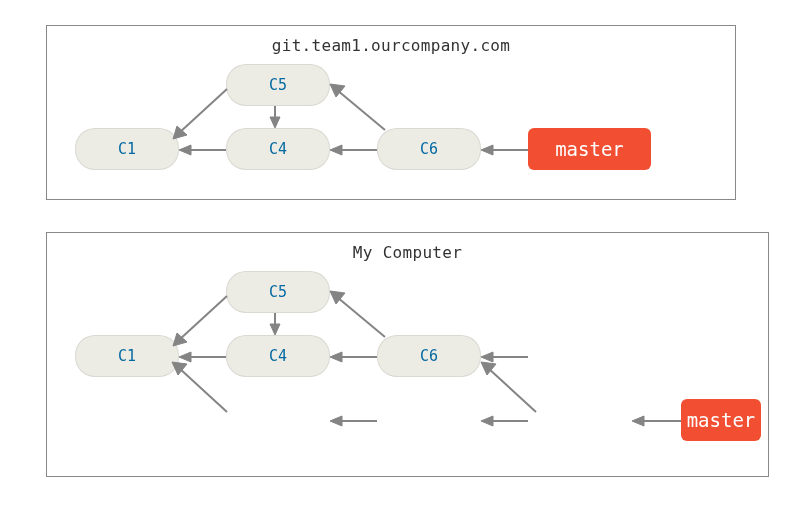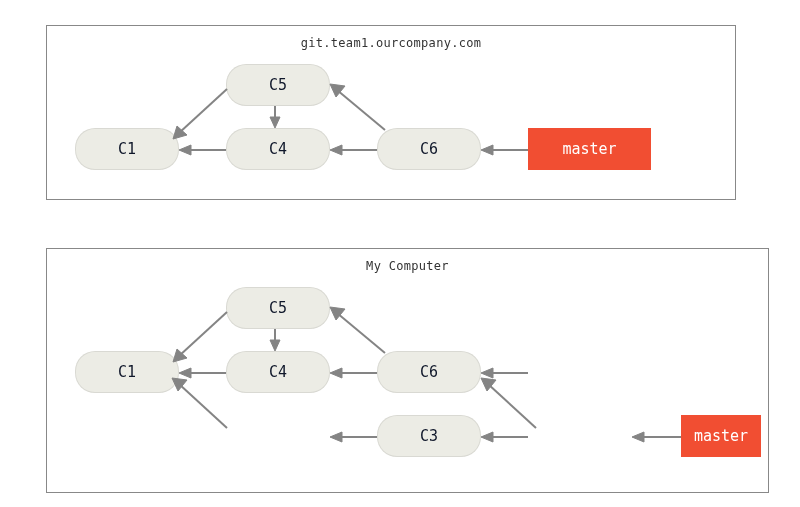--- a/index.html
+++ b/index.html
@@ -1,20 +1,20 @@
 <!DOCTYPE html>
 <html><head>
 <meta charset="utf-8">
 <style>
   html,body{margin:0;padding:0;background:#fff;font-family:ui-monospace,Menlo,Consolas,monospace}
   .stage{position:relative;width:800px;height:507px}
   .panel{position:absolute;border:1.5px solid #888;box-sizing:border-box}
-  .panel-title{position:absolute;width:100%;text-align:center;top:10px;font-size:12px;color:#333;letter-spacing:.3px}
-  .commit{position:absolute;width:104px;height:42px;background:#ecece5;border-radius:20px;display:flex;align-items:center;justify-content:center;font-size:15px;color:#0f172a;box-shadow:inset 0 0 0 1px rgba(0,0,0,.08)}
-  .branch{position:absolute;width:123px;height:42px;background:#f14e32;color:#fff;display:flex;align-items:center;justify-content:center;font-size:15px;border-radius:0}
+  .panel-title{position:absolute;width:100%;text-align:center;top:10px;font-size:16px;color:#333;letter-spacing:.3px}
+  .commit{position:absolute;width:104px;height:42px;background:#ecece5;border-radius:20px;display:flex;align-items:center;justify-content:center;font-size:15px;color:#0369a1;box-shadow:inset 0 0 0 1px rgba(0,0,0,.08)}
+  .branch{position:absolute;width:123px;height:42px;background:#f14e32;color:#fff;display:flex;align-items:center;justify-content:center;font-size:19px;border-radius:6px}
   .arrow{position:absolute;stroke:#848484;fill:#848484;overflow:visible}
 </style>
 </head>
 <body>
 
 <div class="stage">
 
   <div class="panel" style="left:46px;top:25px;width:690px;height:175px">
     <div class="panel-title">git.team1.ourcompany.com</div>
 
@@ -43,29 +43,28 @@
     <svg class="arrow" style="left:218px;top:80px;width:20px;height:22px">
       <line x1="10" y1="0" x2="10" y2="14" stroke-width="2"></line>
       <polygon points="10,22 5,11 15,11"></polygon>
     </svg>
     <svg class="arrow" style="left:276px;top:56px;width:70px;height:55px">
       <line x1="62" y1="48" x2="14" y2="8" stroke-width="2"></line>
       <polygon points="7,2 22,4 13,15"></polygon>
     </svg>
   </div>
 
-  <div class="panel" style="left:46px;top:248px;width:723px;height:245px">
+  <div class="panel" style="left:46px;top:232px;width:723px;height:245px">
     <div class="panel-title">My Computer</div>
 
     <div class="commit" style="left:179px;top:38px">C5</div>
     <div class="commit" style="left:28px;top:102px">C1</div>
     <div class="commit" style="left:179px;top:102px">C4</div>
     <div class="commit" style="left:330px;top:102px">C6</div>
 
-    <div class="commit" style="left:330px;top:166px">C3</div>
     <div class="branch" style="left:634px;top:166px;width:80px">master</div>
 
     <svg class="arrow" style="left:132px;top:118px;width:47px;height:12px">
       <line x1="47" y1="6" x2="10" y2="6" stroke-width="2"></line>
         <polygon points="0,6 12,1 12,11"></polygon>
     </svg>
     <svg class="arrow" style="left:283px;top:118px;width:47px;height:12px">
       <line x1="47" y1="6" x2="10" y2="6" stroke-width="2"></line>
         <polygon points="0,6 12,1 12,11"></polygon>
     </svg>

